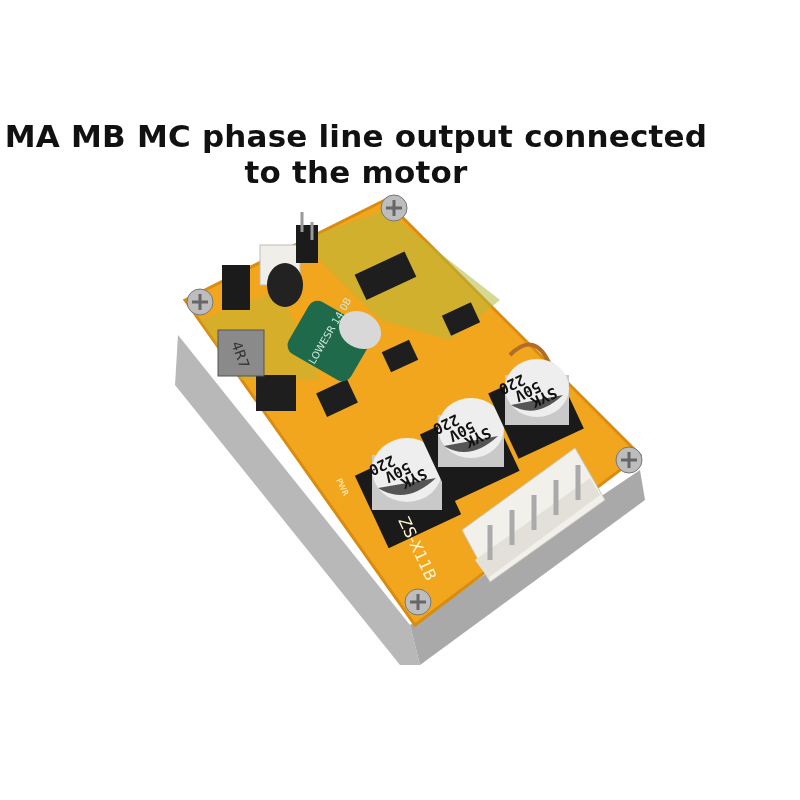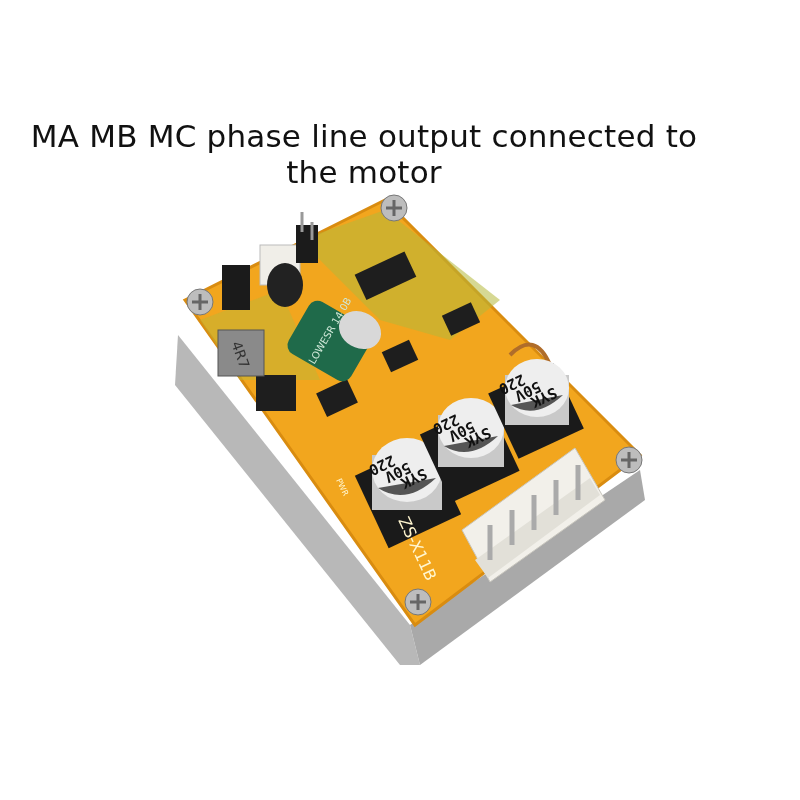--- a/index.html
+++ b/index.html
@@ -1,17 +1,17 @@
 <!DOCTYPE html>
 <html><head>
 <meta charset="utf-8">
 <style>
   html,body{margin:0;padding:0;background:#ffffff;}
   body{width:800px;height:800px;position:relative;overflow:hidden;font-family:"Liberation Sans",sans-serif;}
-  .caption{position:absolute;left:8px;top:118px;width:712px;text-align:center;font-size:31px;color:#111;letter-spacing:0.2px;font-family:"DejaVu Sans",sans-serif;font-weight:400;}
+  .caption{position:absolute;left:0;top:118px;width:712px;text-align:center;font-size:31px;color:#111;letter-spacing:0.2px;font-family:"DejaVu Sans",sans-serif;font-weight:700;}
   svg{position:absolute;left:0;top:0;}
   .cap-text{font-family:"DejaVu Sans Mono",monospace;font-size:15px;fill:#111;font-weight:bold;}
   .silk{font-family:"DejaVu Sans",sans-serif;fill:#fff6d0;}
   .ind-text{font-family:"DejaVu Sans",sans-serif;font-size:14px;fill:#333;}
   .lytic-text{font-family:"DejaVu Sans",sans-serif;font-size:10px;fill:#cfe8d8;}
 </style>
 </head>
 <body>
 
 <div class="caption">MA MB MC phase line output connected to the motor</div>

